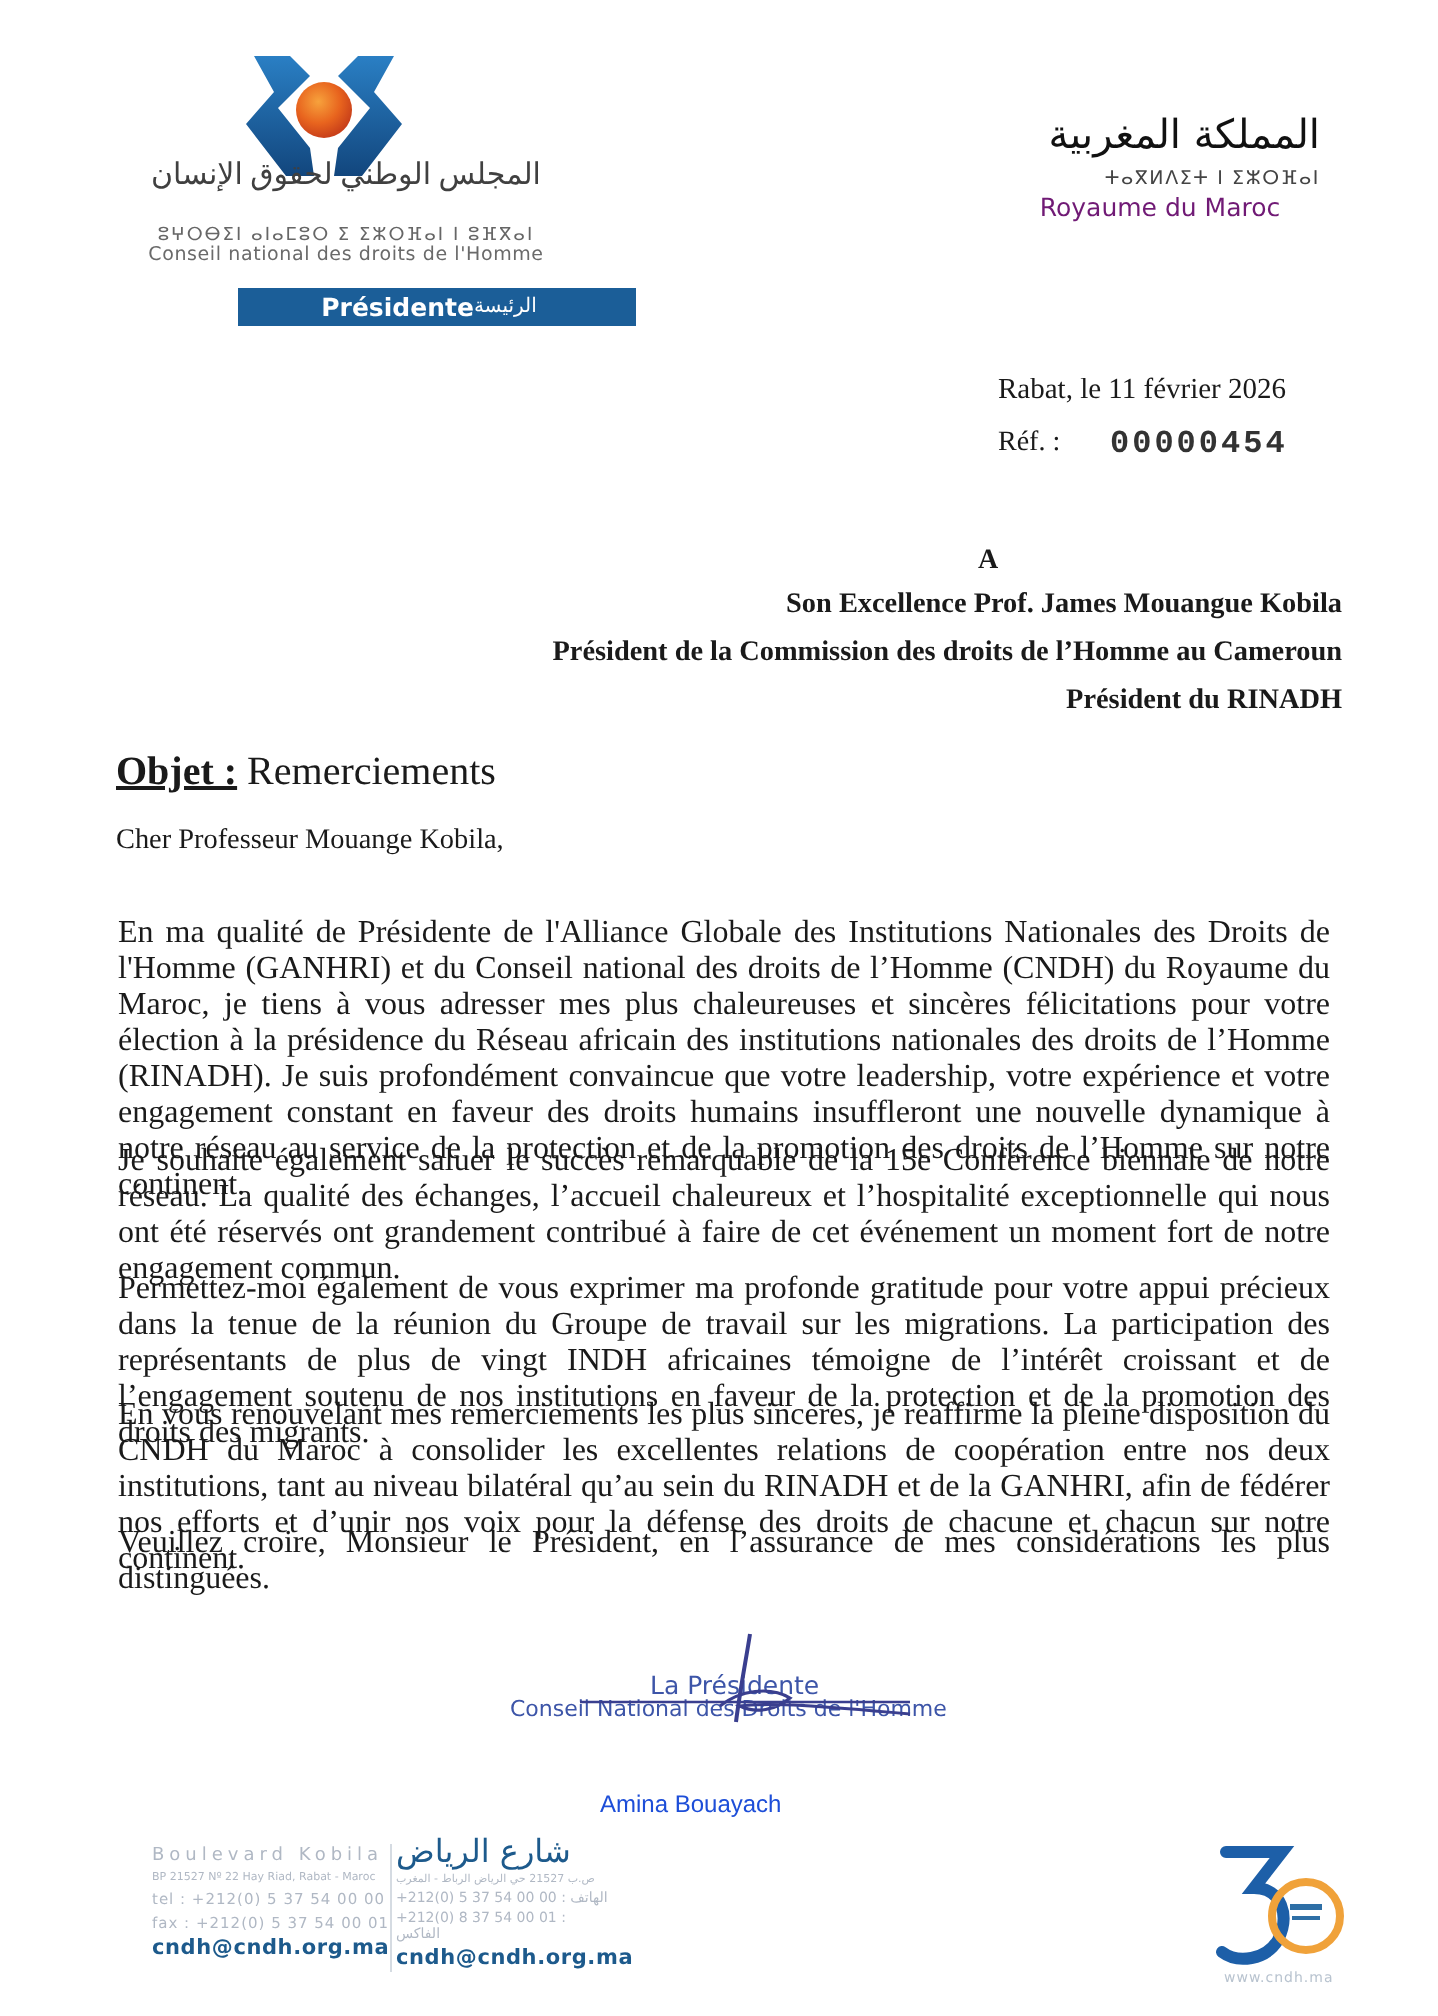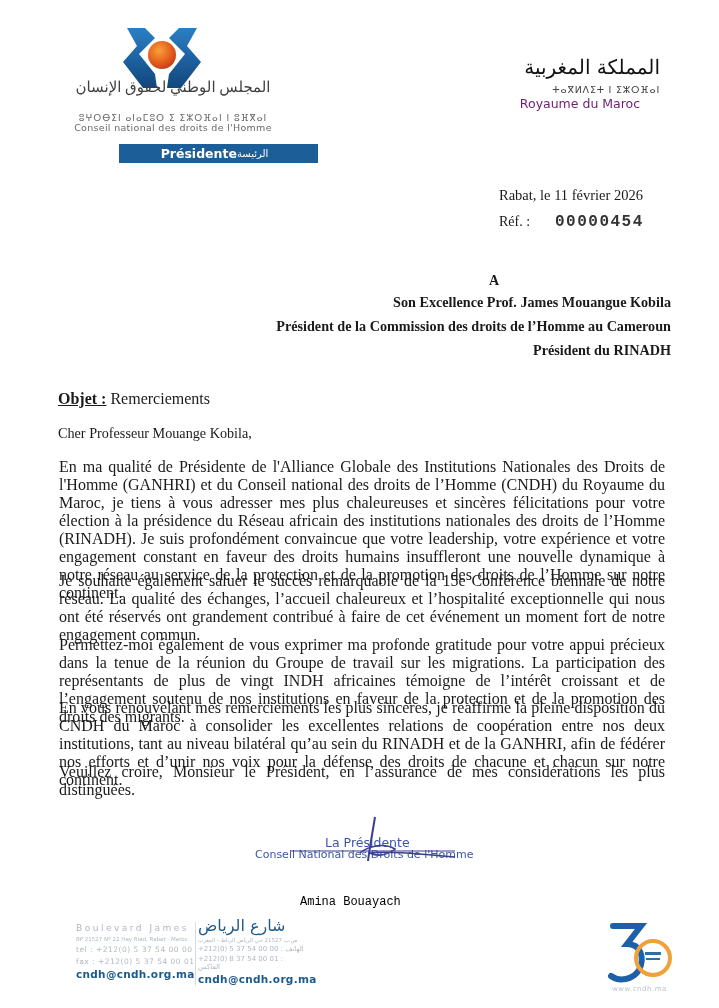--- a/index.html
+++ b/index.html
@@ -29,37 +29,37 @@
   .ref-num { left: 555px; top: 213px; font-family: "Liberation Mono", monospace; font-size: 16px; letter-spacing: 1.5px; font-weight: bold; color: #333; }
 
   
   .recip { right: 48px; text-align: left; font-weight: bold; font-size: 14.2px; }
   .r-a { left: 489px; top: 273px; font-weight: bold; font-size: 14px; }
   .r1 { top: 294px; }
   .r2 { top: 318px; margin-left: 30px; }
   .r3 { top: 342px; }
 
   
-  .objet { left: 58px; top: 390px; font-size: 16px; }
+  .objet { left: 58px; top: 375px; font-size: 20px; }
   .objet-label { font-weight: bold; text-decoration: underline; }
 
   
-  .salut { left: 58px; top: 425px; font-size: 14.2px; }
+  .salut { left: 58px; top: 412px; font-size: 14.2px; }
   .para { left: 59px; width: 606px; font-size: 16px; line-height: 18px; text-align: justify; margin-top: 12px; }
   .p1 { top: 446px; }
   .p2 { top: 560px; }
   .p3 { top: 624px; }
   .p4 { top: 687px; }
   .p5 { top: 751px; }
 
   
   .sig-title { left: 325px; top: 835px; font-family: "DejaVu Sans", sans-serif; font-size: 12.5px; color: #3d55a8; }
   .sig-org { left: 255px; top: 848px; font-family: "DejaVu Sans", sans-serif; font-size: 11px; color: #3d55a8; }
   .sig-scribble { left: 290px; top: 815px; width: 170px; height: 50px; }
-  .sig-name { left: 300px; top: 895px; font-family: Liberation Mono, monospace; font-size: 12px; color: #000000; }
+  .sig-name { left: 300px; top: 895px; font-family: Liberation Sans, sans-serif; font-size: 12px; color: #1d4ed8; }
 
   
   .foot-left { left: 76px; top: 923px; width: 120px; font-family: "DejaVu Sans", sans-serif; color: #b0b8c4; }
   .foot-right { left: 198px; top: 916px; width: 108px; font-family: "DejaVu Sans", sans-serif; color: #b0b8c4; }
   .fl-street { font-size: 9px; letter-spacing: 2.5px; }
   .fl-small { font-size: 5.5px; margin-top: 3px; }
   .fl-tel { font-size: 7.5px; margin-top: 3px; letter-spacing: 0.5px; }
   .fl-mail { font-size: 10.5px; font-weight: bold; color: #1d5a8c; margin-top: 2px; letter-spacing: 0.3px; }
   .fr-street { font-size: 16px; color: #1d5a8c; direction: rtl; text-align: left; }
   .fr-small { font-size: 5.5px; direction: rtl; text-align: left; margin-top: 2px; }
@@ -122,21 +122,21 @@
 <div class="abs sig-title">La Présidente</div>
 <div class="abs sig-org">Conseil National des Droits de l'Homme</div>
 <svg class="abs sig-scribble" viewBox="0 0 170 50">
   <path d="M85 2 C83 15 80 30 78 46" stroke="#3a3f8f" stroke-width="2" fill="none"></path>
   <path d="M70 38 C80 30 95 28 105 34 C98 40 88 42 80 38 C95 36 120 38 165 42" stroke="#3a3f8f" stroke-width="1.6" fill="none"></path>
   <path d="M0 36 L165 36" stroke="#3a3f8f" stroke-width="1.2" fill="none"></path>
 </svg>
 <div class="abs sig-name">Amina Bouayach</div>
 
 <div class="abs foot-left">
-  <div class="fl-street">Boulevard James</div>
+  <div class="fl-street">Boulevard Kobila</div>
   <div class="fl-small">BP 21527 Nº 22 Hay Riad, Rabat - Maroc</div>
   <div class="fl-tel">tel : +212(0) 5 37 54 00 00</div>
   <div class="fl-tel">fax : +212(0) 5 37 54 00 01</div>
   <div class="fl-mail">cndh@cndh.org.ma</div>
 </div>
 <div class="abs divider-v"></div>
 <div class="abs foot-right">
   <div class="fr-street">شارع الرياض</div>
   <div class="fr-small">ص.ب 21527 حي الرياض الرباط - المغرب</div>
   <div class="fr-tel">+212(0) 5 37 54 00 00 : الهاتف</div>

